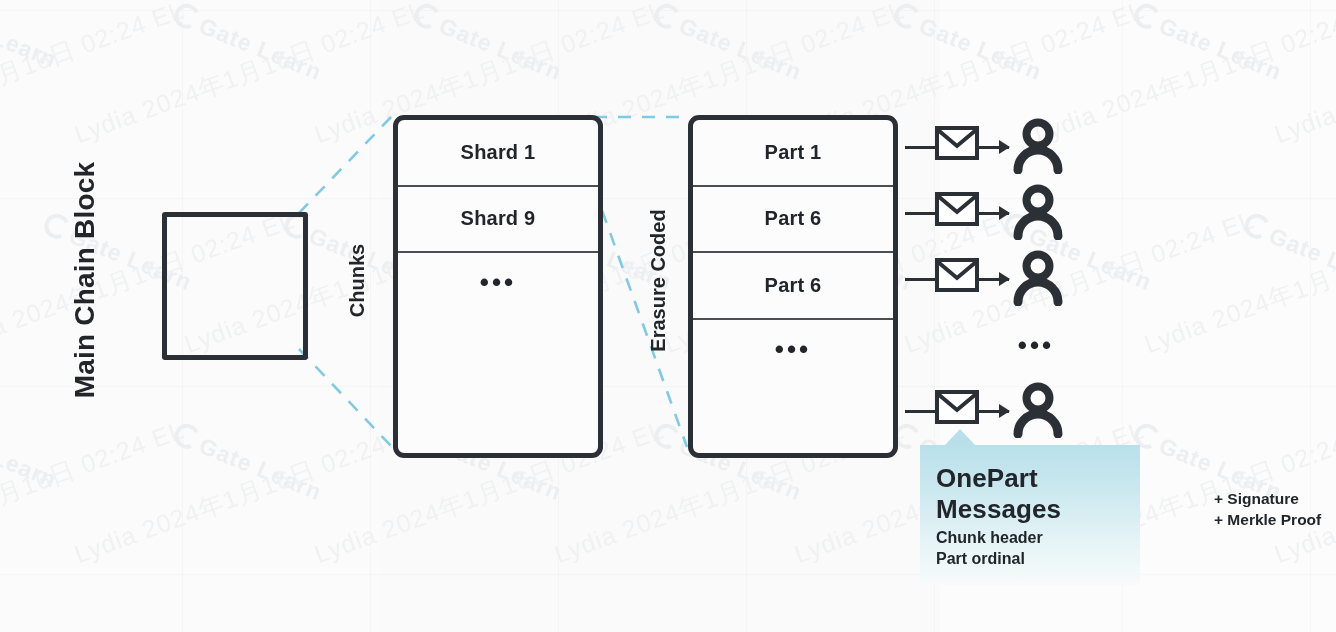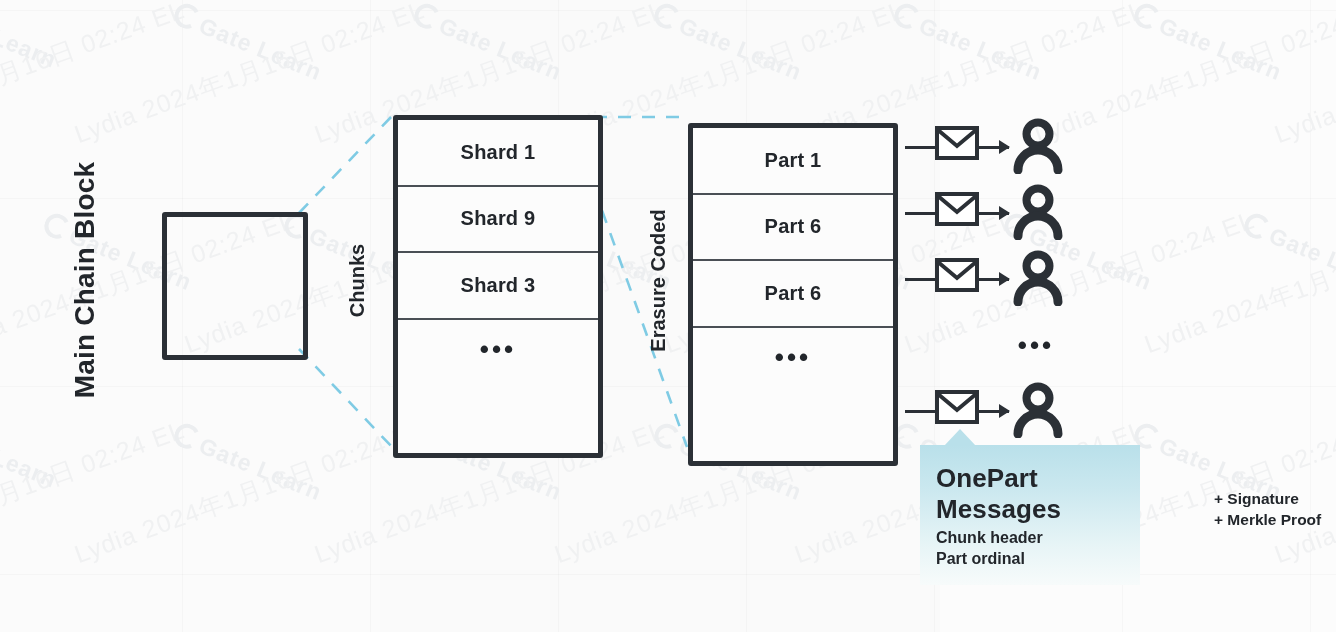--- a/index.html
+++ b/index.html
@@ -60,23 +60,23 @@
   
   .col-cap{position:absolute;display:flex;align-items:center;justify-content:center;}
   .col-cap span{
     transform:rotate(-90deg);white-space:nowrap;
     font-size:20px;font-weight:800;color:#22262b;
   }
   #cap-chunks{left:338px;top:210px;width:40px;height:140px;}
   #cap-erasure{left:638px;top:180px;width:40px;height:200px;}
 
   
-  .stack{position:absolute;border:5px solid #2b3036;border-radius:3px;background:#fcfcfc;}
+  .stack{position:absolute;border:5px solid #2b3036;border-radius:11px;background:#fcfcfc;}
   #shard-stack{left:393px;top:115px;width:200px;height:333px;}
-  #part-stack{left:688px;top:123px;width:200px;height:333px;text-align:center;}
+  #part-stack{left:688px;top:115px;width:200px;height:333px;text-align:center;}
   .stack .cell{
     height:66.6px;box-sizing:border-box;
     display:flex;align-items:center;justify-content:center;
     border-bottom:2px solid #4a4f55;
     font-size:20px;font-weight:600;color:#22262b;
     letter-spacing:.2px;
   }
   .stack .cell:last-child{border-bottom:none;}
   .cell.ellipsis{font-size:26px;letter-spacing:3px;font-weight:800;padding-bottom:8px;}
 
@@ -198,21 +198,20 @@
 
   <div class="mainblock"></div>
 
   <div class="col-cap" id="cap-chunks">
     <span>Chunks</span>
   </div>
 
   <div class="stack" id="shard-stack">
     <div class="cell">Shard 1</div>
     <div class="cell">Shard 9</div>
-    <div class="cell">Shard 3</div>
     <div class="cell ellipsis">•••</div>
   </div>
 
   <div class="col-cap" id="cap-erasure">
     <span>Erasure Coded</span>
   </div>
 
   <div class="stack" id="part-stack">
     <div class="cell">Part 1</div>
     <div class="cell">Part 6</div>

